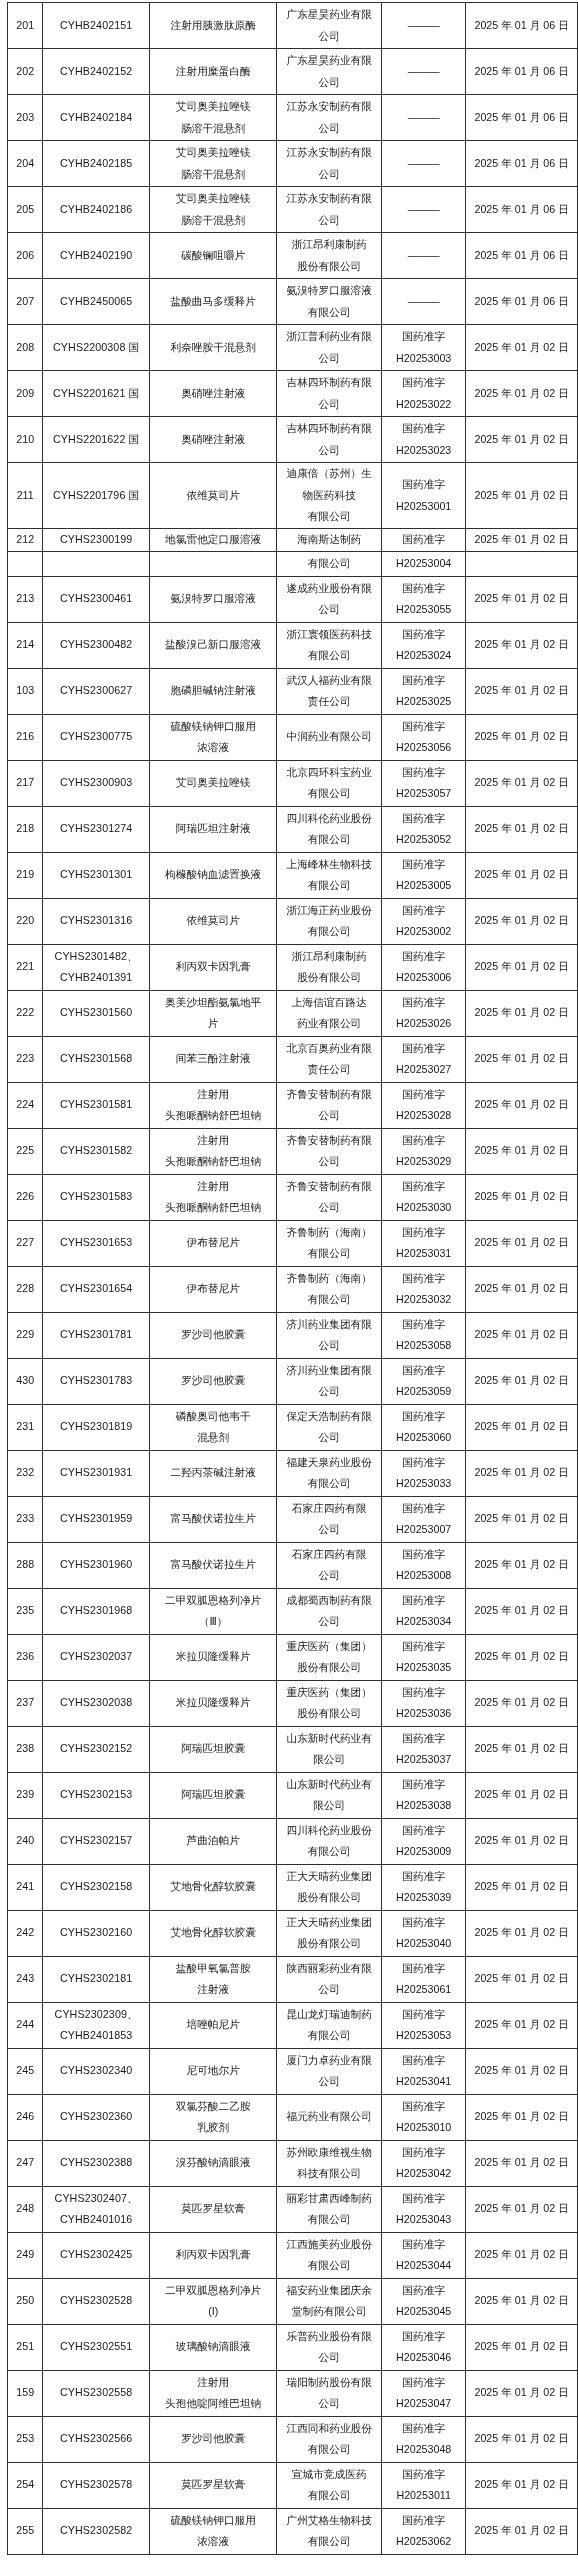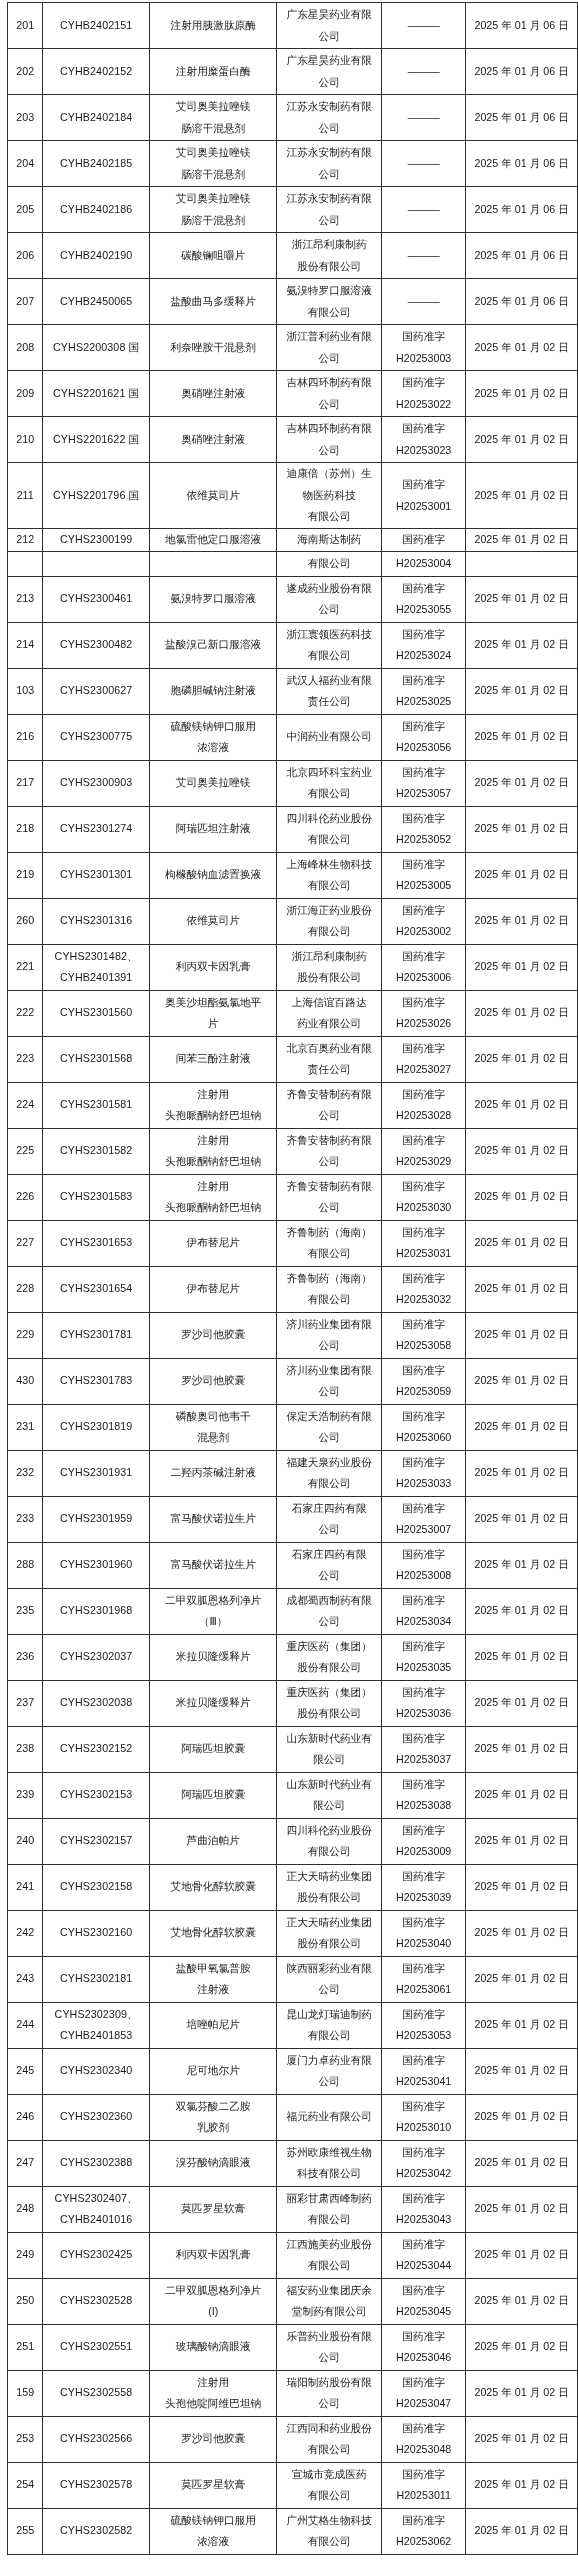--- a/index.html
+++ b/index.html
@@ -224,21 +224,21 @@
     <td class="c-no" data-name="cell-row-number">219</td>
     <td class="c-id" data-name="cell-acceptance-number">CYHS2301301</td>
     <td class="c-drug" data-name="cell-drug-name">枸橼酸钠血滤置换液</td>
     <td class="c-company" data-name="cell-company-name">上海峰林生物科技
 有限公司</td>
     <td class="c-approval" data-name="cell-approval-number">国药准字
 H20253005</td>
     <td class="c-date" data-name="cell-approval-date">2025 年 01 月 02 日</td>
   </tr>
       <tr data-name="table-row" class="row-normal">
-    <td class="c-no" data-name="cell-row-number">260</td>
+    <td class="c-no" data-name="cell-row-number">220</td>
     <td class="c-id" data-name="cell-acceptance-number">CYHS2301316</td>
     <td class="c-drug" data-name="cell-drug-name">依维莫司片</td>
     <td class="c-company" data-name="cell-company-name">浙江海正药业股份
 有限公司</td>
     <td class="c-approval" data-name="cell-approval-number">国药准字
 H20253002</td>
     <td class="c-date" data-name="cell-approval-date">2025 年 01 月 02 日</td>
   </tr>
       <tr data-name="table-row" class="row-normal">
     <td class="c-no" data-name="cell-row-number">221</td>

